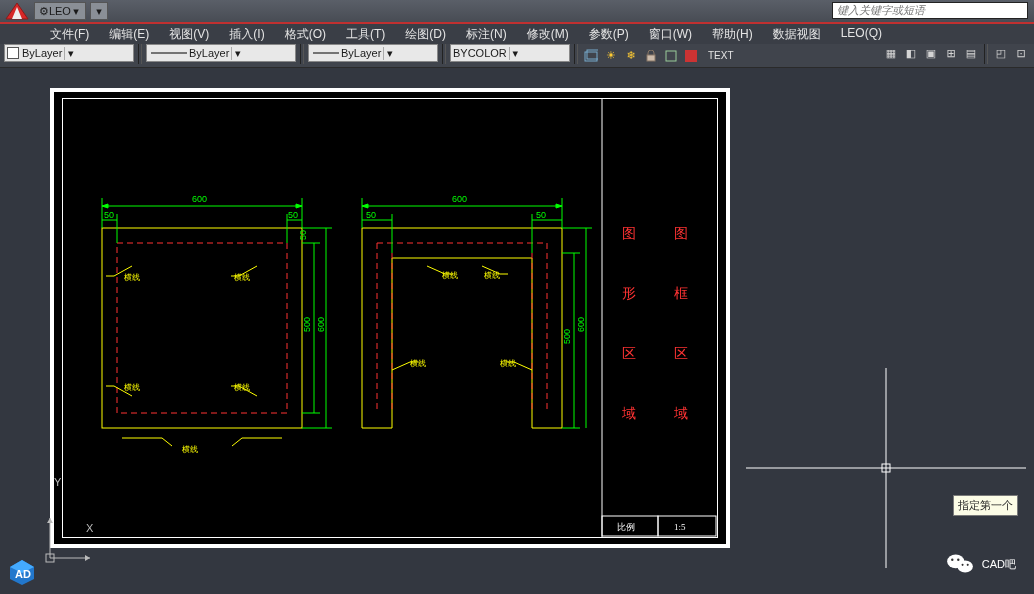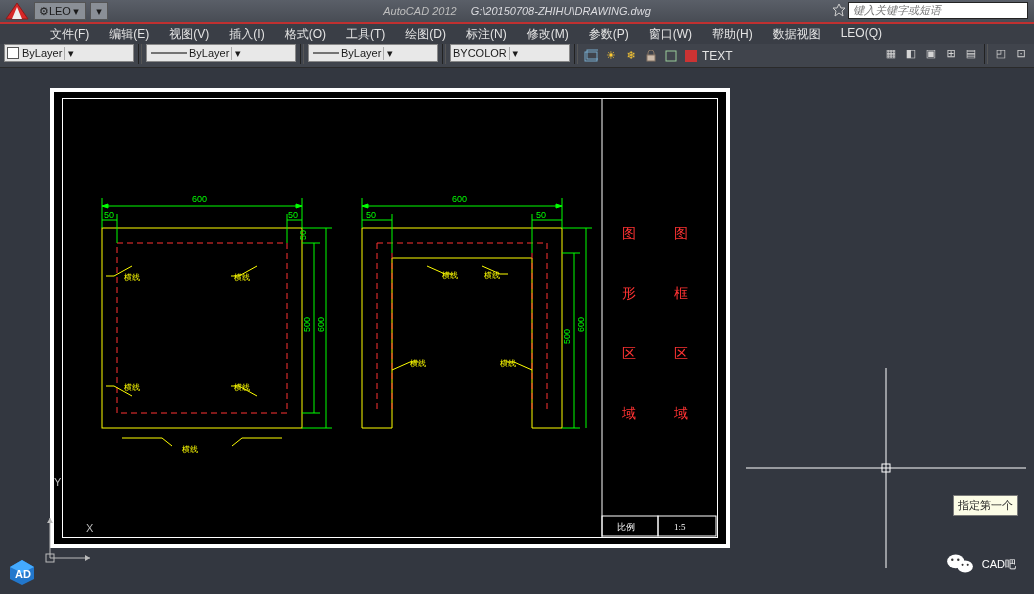--- a/index.html
+++ b/index.html
@@ -4,33 +4,33 @@
 <style>
 *{margin:0;padding:0;box-sizing:border-box;font-family:"Microsoft YaHei",SimSun,sans-serif;font-size:11px}
 body{width:1034px;height:594px;background:#333740;overflow:hidden;position:relative}
 .title-bar{height:22px;background:linear-gradient(#5a5f68,#484c54);display:flex;align-items:center;color:#c8c8c8;position:relative}
 .app-logo{width:34px;height:22px;display:flex;align-items:center;justify-content:center}
 .qat{height:18px;background:#8a8f96;border:1px solid #555;display:flex;align-items:center;padding:0 4px;margin-right:4px;color:#1a1a1a;font-size:10px}
 .qat-dd{width:10px;text-align:center}
 .title-center{position:absolute;left:50%;transform:translateX(-50%);display:flex;gap:14px;font-size:12px}
 .app-name{color:#bfbfbf;font-style:italic}
 .file-path{color:#dcdce0;font-style:italic}
-.search-box{position:absolute;right:6px;top:2px;width:180px;height:17px;background:#fff;border:1px solid #222;padding:1px 4px;color:#777;font-style:italic;font-size:10px;display:flex;align-items:center}
+.search-box{position:absolute;right:6px;top:2px;width:196px;height:17px;background:#fff;border:1px solid #222;padding:1px 4px;color:#777;font-style:italic;font-size:10px;display:flex;align-items:center}
 .info-icon{position:absolute;right:188px;top:3px;width:14px;height:14px}
 .menu-bar{height:20px;background:#3a3e46;display:flex;align-items:flex-start;padding-left:40px;gap:0}
 .menu-item{color:#e4e4e4;padding:2px 10px;cursor:pointer;font-size:12px}
 .divider-red{height:2px;background:#c03030}
 .tool-row{height:24px;background:#40444c;display:flex;padding:0 4px;gap:2px;border-bottom:1px solid #2a2a2a}
 .prop-combo{height:18px;background:#e8e8e8;border:1px solid #888;display:inline-flex;align-items:center;color:#1a1a1a;font-size:10px;padding:0 2px}
 .pc-sw{width:12px;height:12px;background:#fff;border:1px solid #555;margin-right:3px}
 .pc-dd{width:12px;text-align:center;border-left:1px solid #aaa;margin-left:2px}
 .vsep{width:4px;height:20px;border-left:1px solid #222;border-right:1px solid #555;margin:0 2px}
 .tool-icon{width:18px;height:18px;display:flex;align-items:center;justify-content:center;cursor:pointer;color:#d4d4d4}
 .layer-icons{display:flex;gap:2px;align-items:center}
-.text-label{color:#e4e4e4;font-size:12px;margin-left:0}
+.text-label{color:#e4e4e4;font-size:10px;margin-left:6px}
 .drawing-area{position:absolute;left:0;top:68px;right:0;bottom:42px;background:#333740}
 .canvas-wrap{position:absolute;left:50px;top:20px;width:680px;height:460px}
 .paper-border{position:absolute;inset:0;border:4px solid #fff;background:#000}
 .inner-white{position:absolute;left:12px;top:10px;right:12px;bottom:10px;border:1px solid #fff}
 svg.drawing{position:absolute;left:12px;top:10px}
 .ucs{position:absolute;left:40px;top:450px;pointer-events:none}
 .ucs-y{position:absolute;left:14px;top:-42px;color:#bbb;font-size:11px}
 .ucs-x{position:absolute;left:46px;top:4px;color:#bbb;font-size:11px}
 .cursor-cross{position:absolute;right:8px;top:360px;pointer-events:none}
 .tooltip{position:absolute;right:16px;top:427px;background:#fcfce6;border:1px solid #7a7a7a;padding:2px 4px;color:#222;font-size:11px}
@@ -56,24 +56,20 @@
       </svg>
   </div>
   <div class="qat">
     <span>⚙</span>
     <span>LEO</span>
     <span class="qat-dd">▾</span>
   </div>
   <div class="qat" style="width:18px">
       <span class="qat-dd">▾</span>
     </div>
-  <div class="title-center">
-    <span class="app-name">AutoCAD 2012</span>
-    <span class="file-path">G:\20150708-ZHIHU\DRAWING.dwg</span>
-  </div>
   <div class="info-icon">
     <svg width="14" height="14">
         <polygon points="7,1 9,5 13,5 10,8 11,13 7,10 3,13 4,8 1,5 5,5" fill="none" stroke="#ccc"></polygon>
       </svg>
   </div>
   <div class="search-box">
     <span>键入关键字或短语</span>
   </div>
 </div>
 

